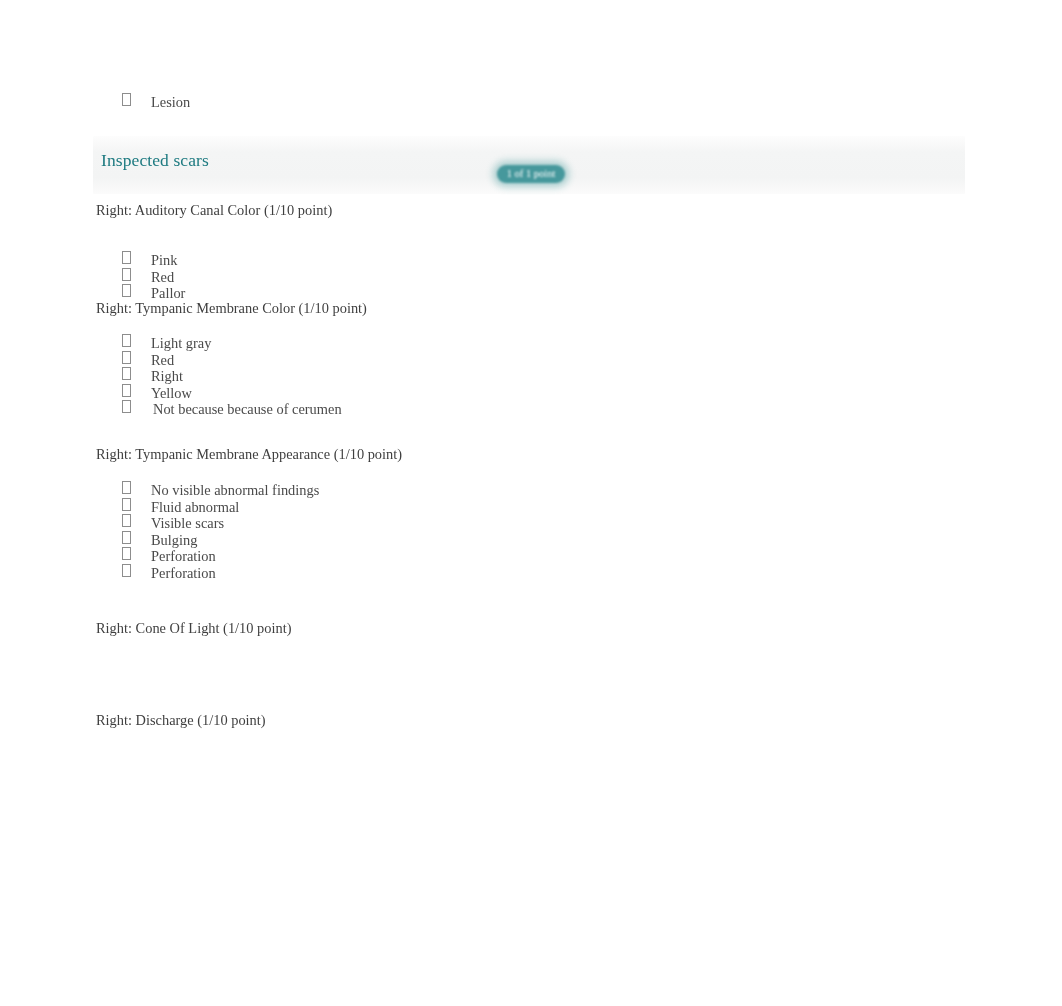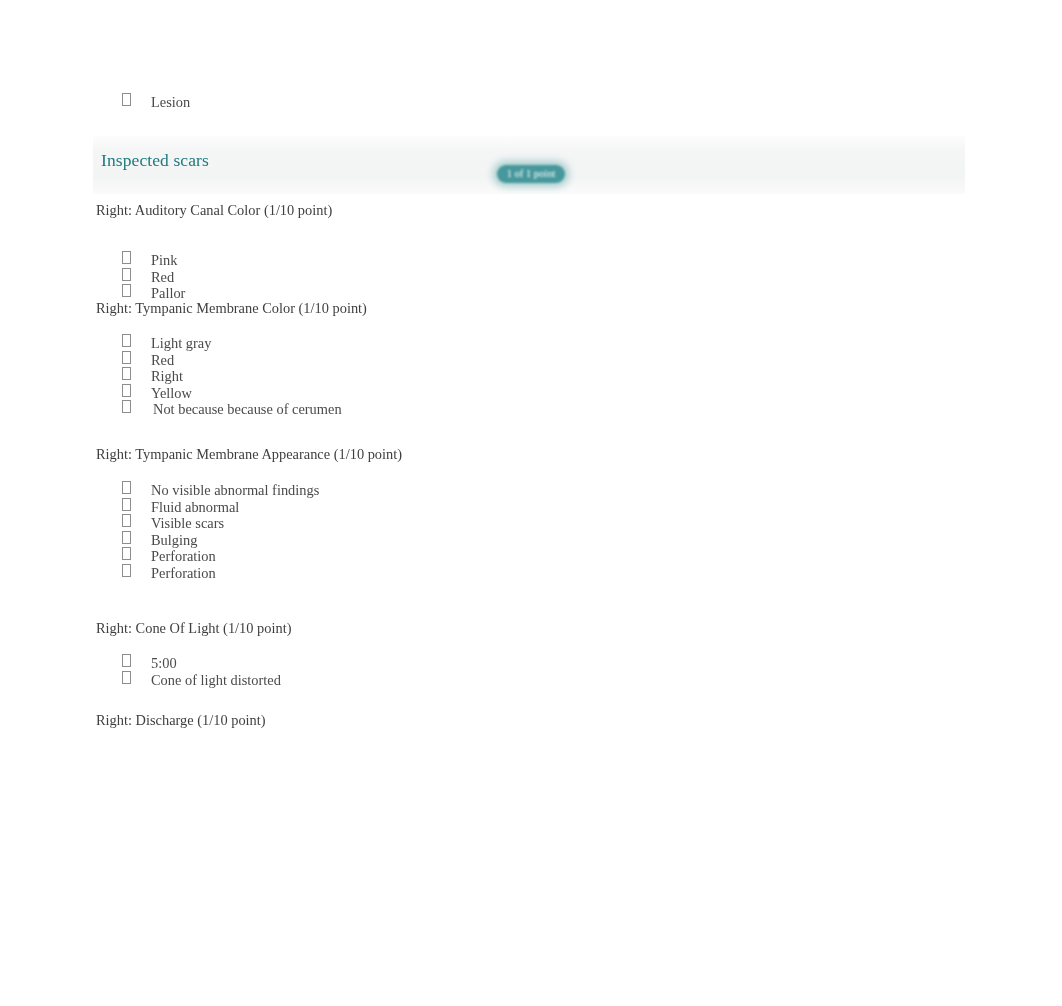--- a/index.html
+++ b/index.html
@@ -202,29 +202,19 @@
             <span class="opt-text">Perforation</span>
           </li>
           <li class="opt-row">
             <span class="opt-bullet"></span>
             <span class="opt-text">Perforation</span>
           </li>
         </ul>
       </div>
       <div class="qblock" style="top: 601px; margin-top: 17px;">
         <div class="qlabel">Right: Cone Of Light (1/10 point)</div>
-        <ul class="opt-list" style="position: absolute; left: 0px; top: 37px;">
-          <li class="opt-row">
-            <span class="opt-bullet"></span>
-            <span class="opt-text">5:00</span>
-          </li>
-          <li class="opt-row">
-            <span class="opt-bullet"></span>
-            <span class="opt-text">Cone of light distorted</span>
-          </li>
-        </ul>
       </div>
       <div class="qblock" style="top: 710px;">
         <div class="qlabel">Right: Discharge (1/10 point)</div>
       </div>
     </div>
 
 </div>
 
 </body></html>

